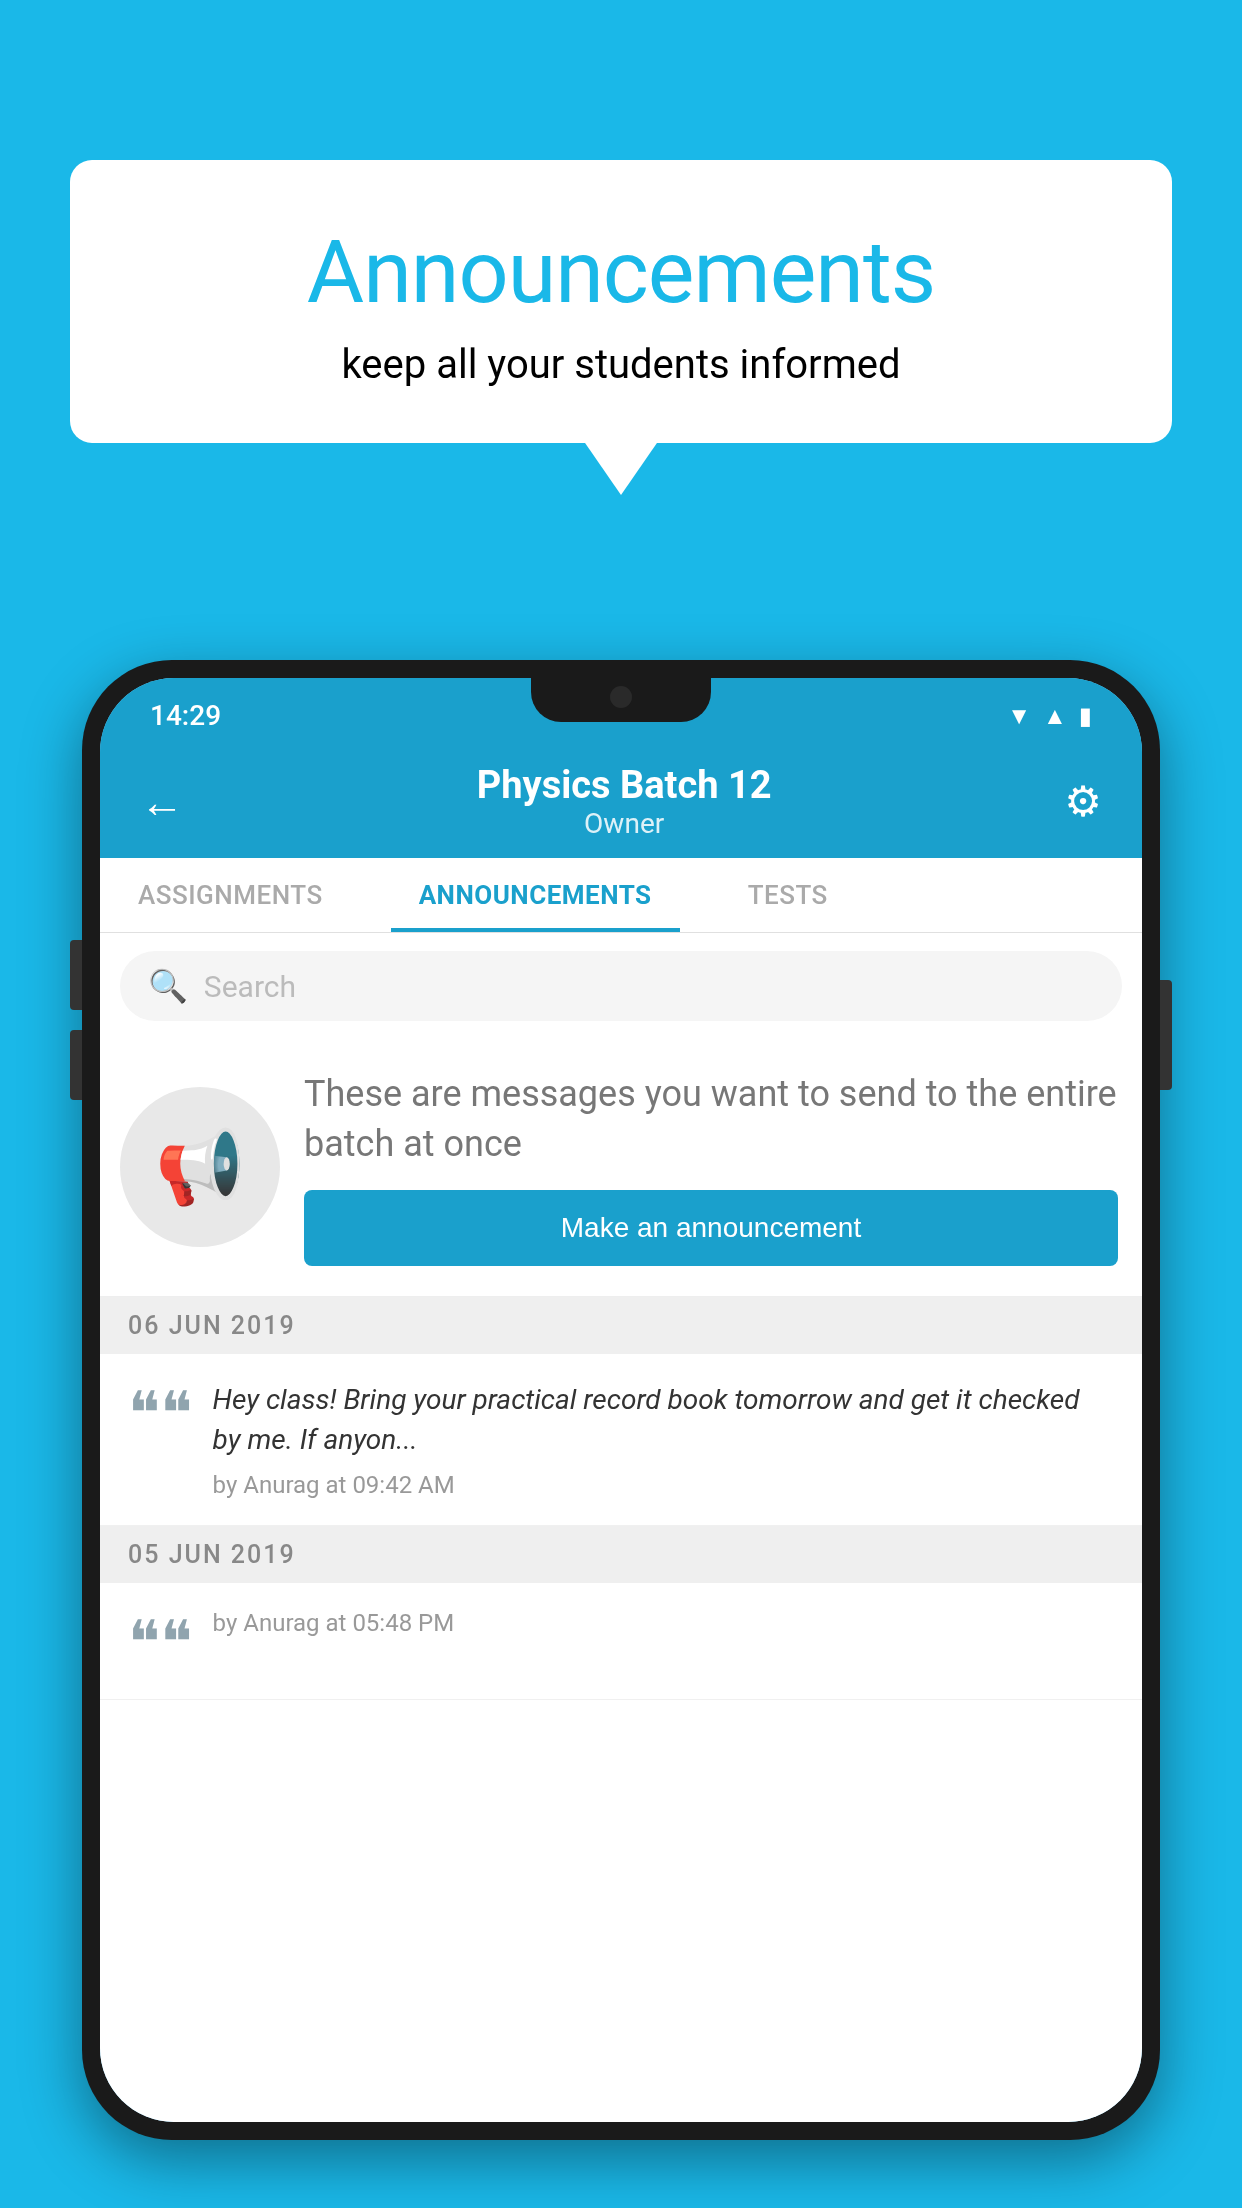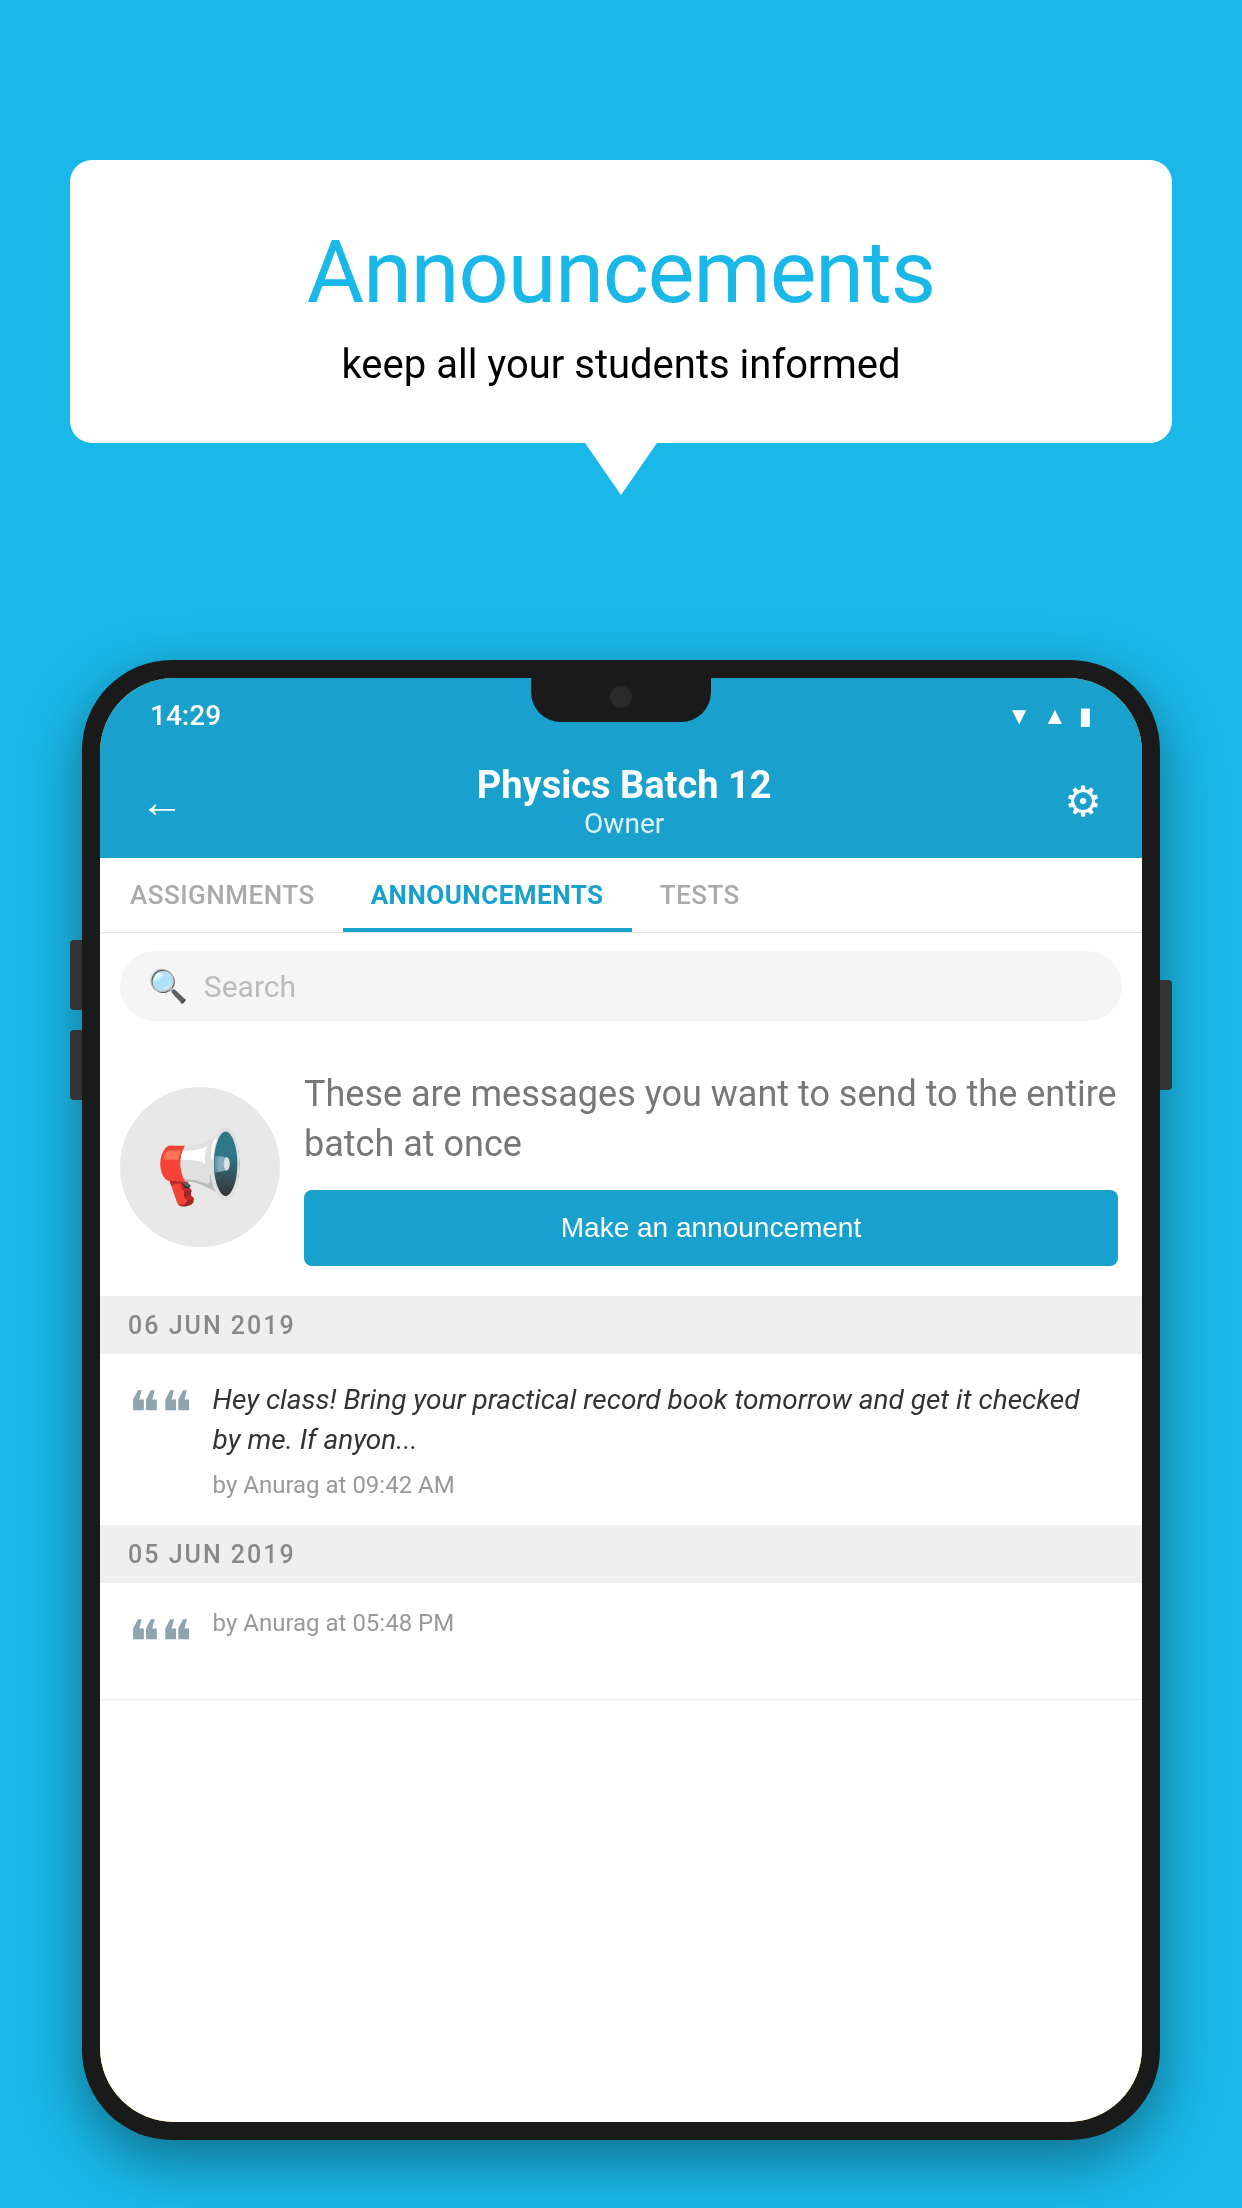--- a/index.html
+++ b/index.html
@@ -100,21 +100,21 @@
       width: 22px;
       height: 22px;
       background: #2a2a2a;
       border-radius: 50%;
       z-index: 11;
     }
 
     .phone-screen {
       width: 100%;
       height: 100%;
-      background: #eab308;
+      background: #7dd3fc;
       border-radius: 74px;
       overflow: hidden;
       display: flex;
       flex-direction: column;
     }
 
     
     .status-bar {
       background: #1aa0cc;
       height: 65px;
@@ -180,21 +180,22 @@
       font-size: 42px;
       cursor: pointer;
     }
 
     
     .tabs-bar {
       background: white;
       display: flex;
       border-bottom: 1px solid #e0e0e0;
       flex-shrink: 0;
-      padding: 0 2px;
+      padding: 0 10px;
+      gap: 40px;
     }
 
     .tab-item {
       padding: 22px 28px;
       font-size: 26px;
       font-weight: 500;
       color: #aaa;
       letter-spacing: 0.5px;
       cursor: pointer;
       text-transform: uppercase;

